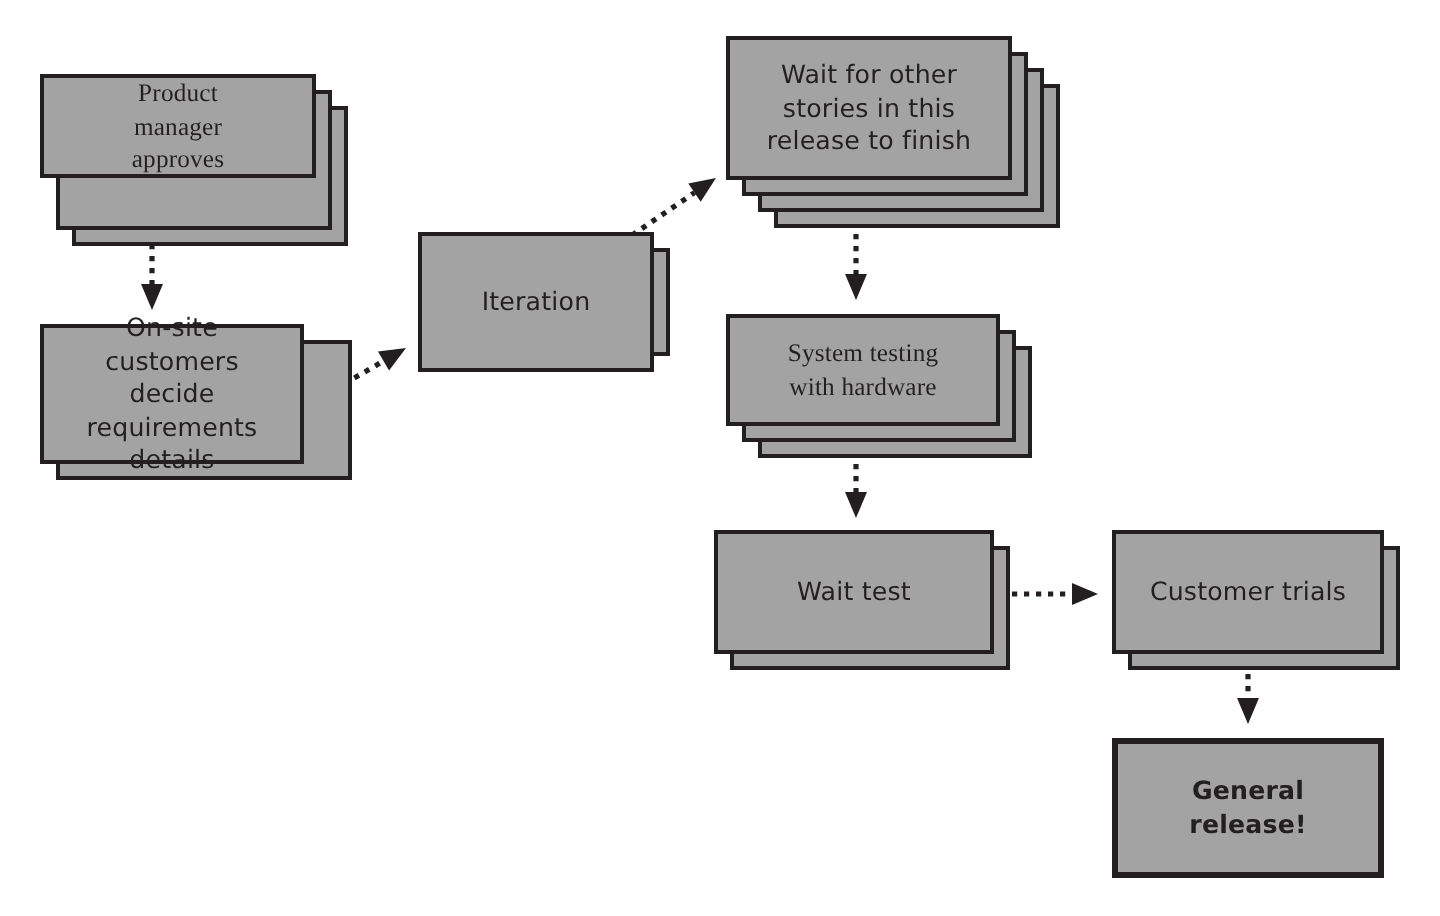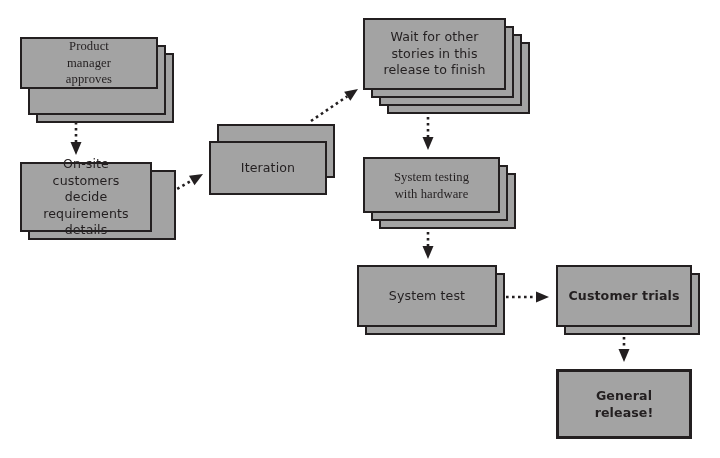--- a/index.html
+++ b/index.html
@@ -82,21 +82,21 @@
       <div class="stack" style="left: 20px; top: 162px; width: 156px; height: 78px;">
         <div class="card" style="left: 8px; top: 8px; width: 148px; height: 70px; z-index: 11;"></div>
         <div class="card" style="left: 0px; top: 0px; width: 132px; height: 70px; z-index: 12;">
           <div class="card-label">On-site customers
 decide requirements
 details</div>
         </div>
       </div>
       <div class="stack" style="left: 209px; top: 116px; width: 126px; height: 62px;">
         <div class="card" style="left: 8px; top: 8px; width: 118px; height: 54px; z-index: 11;"></div>
-        <div class="card" style="left: 0px; top: 0px; width: 118px; height: 54px; z-index: 12; margin-top: 25px;">
+        <div class="card" style="left: 0px; top: 0px; width: 118px; height: 70px; z-index: 12;">
           <div class="card-label">Iteration</div>
         </div>
       </div>
       <div class="stack" style="left: 363px; top: 18px; width: 167px; height: 96px;">
         <div class="card" style="left: 24px; top: 24px; width: 143px; height: 72px; z-index: 11;"></div>
         <div class="card" style="left: 16px; top: 16px; width: 143px; height: 72px; z-index: 12;"></div>
         <div class="card" style="left: 8px; top: 8px; width: 143px; height: 72px; z-index: 13;"></div>
         <div class="card" style="left: 0px; top: 0px; width: 143px; height: 72px; z-index: 14;">
           <div class="card-label">Wait for other
 stories in this
@@ -107,24 +107,24 @@
         <div class="card" style="left: 16px; top: 16px; width: 137px; height: 56px; z-index: 11;"></div>
         <div class="card" style="left: 8px; top: 8px; width: 137px; height: 56px; z-index: 12;"></div>
         <div class="card" style="left: 0px; top: 0px; width: 137px; height: 56px; z-index: 13;">
           <div class="card-label">System testing
 with hardware</div>
         </div>
       </div>
       <div class="stack" style="left: 357px; top: 265px; width: 148px; height: 70px;">
         <div class="card" style="left: 8px; top: 8px; width: 140px; height: 62px; z-index: 11;"></div>
         <div class="card" style="left: 0px; top: 0px; width: 140px; height: 62px; z-index: 12;">
-          <div class="card-label">System test</div>
+          <div class="card-label">Wait test</div>
         </div>
       </div>
-      <div class="stack" style="left: 556px; top: 265px; width: 144px; height: 70px; font-weight: bold;">
+      <div class="stack" style="left: 556px; top: 265px; width: 144px; height: 70px;">
         <div class="card" style="left: 8px; top: 8px; width: 136px; height: 62px; z-index: 11;"></div>
         <div class="card" style="left: 0px; top: 0px; width: 136px; height: 62px; z-index: 12;">
           <div class="card-label">Customer trials</div>
         </div>
       </div>
       <div class="stack" style="left: 556px; top: 369px; width: 136px; height: 64px;">
         <div class="card terminal" style="left: 0px; top: 0px; width: 136px; height: 70px; z-index: 11;">
           <div class="card-label bold">General
 release!</div>
         </div>

